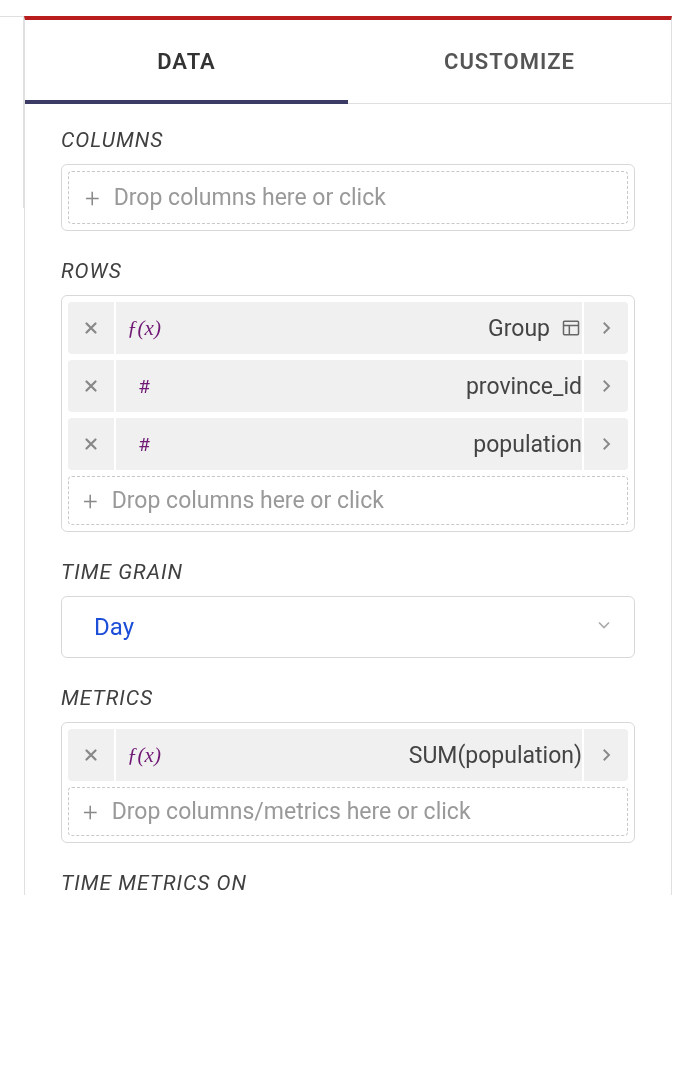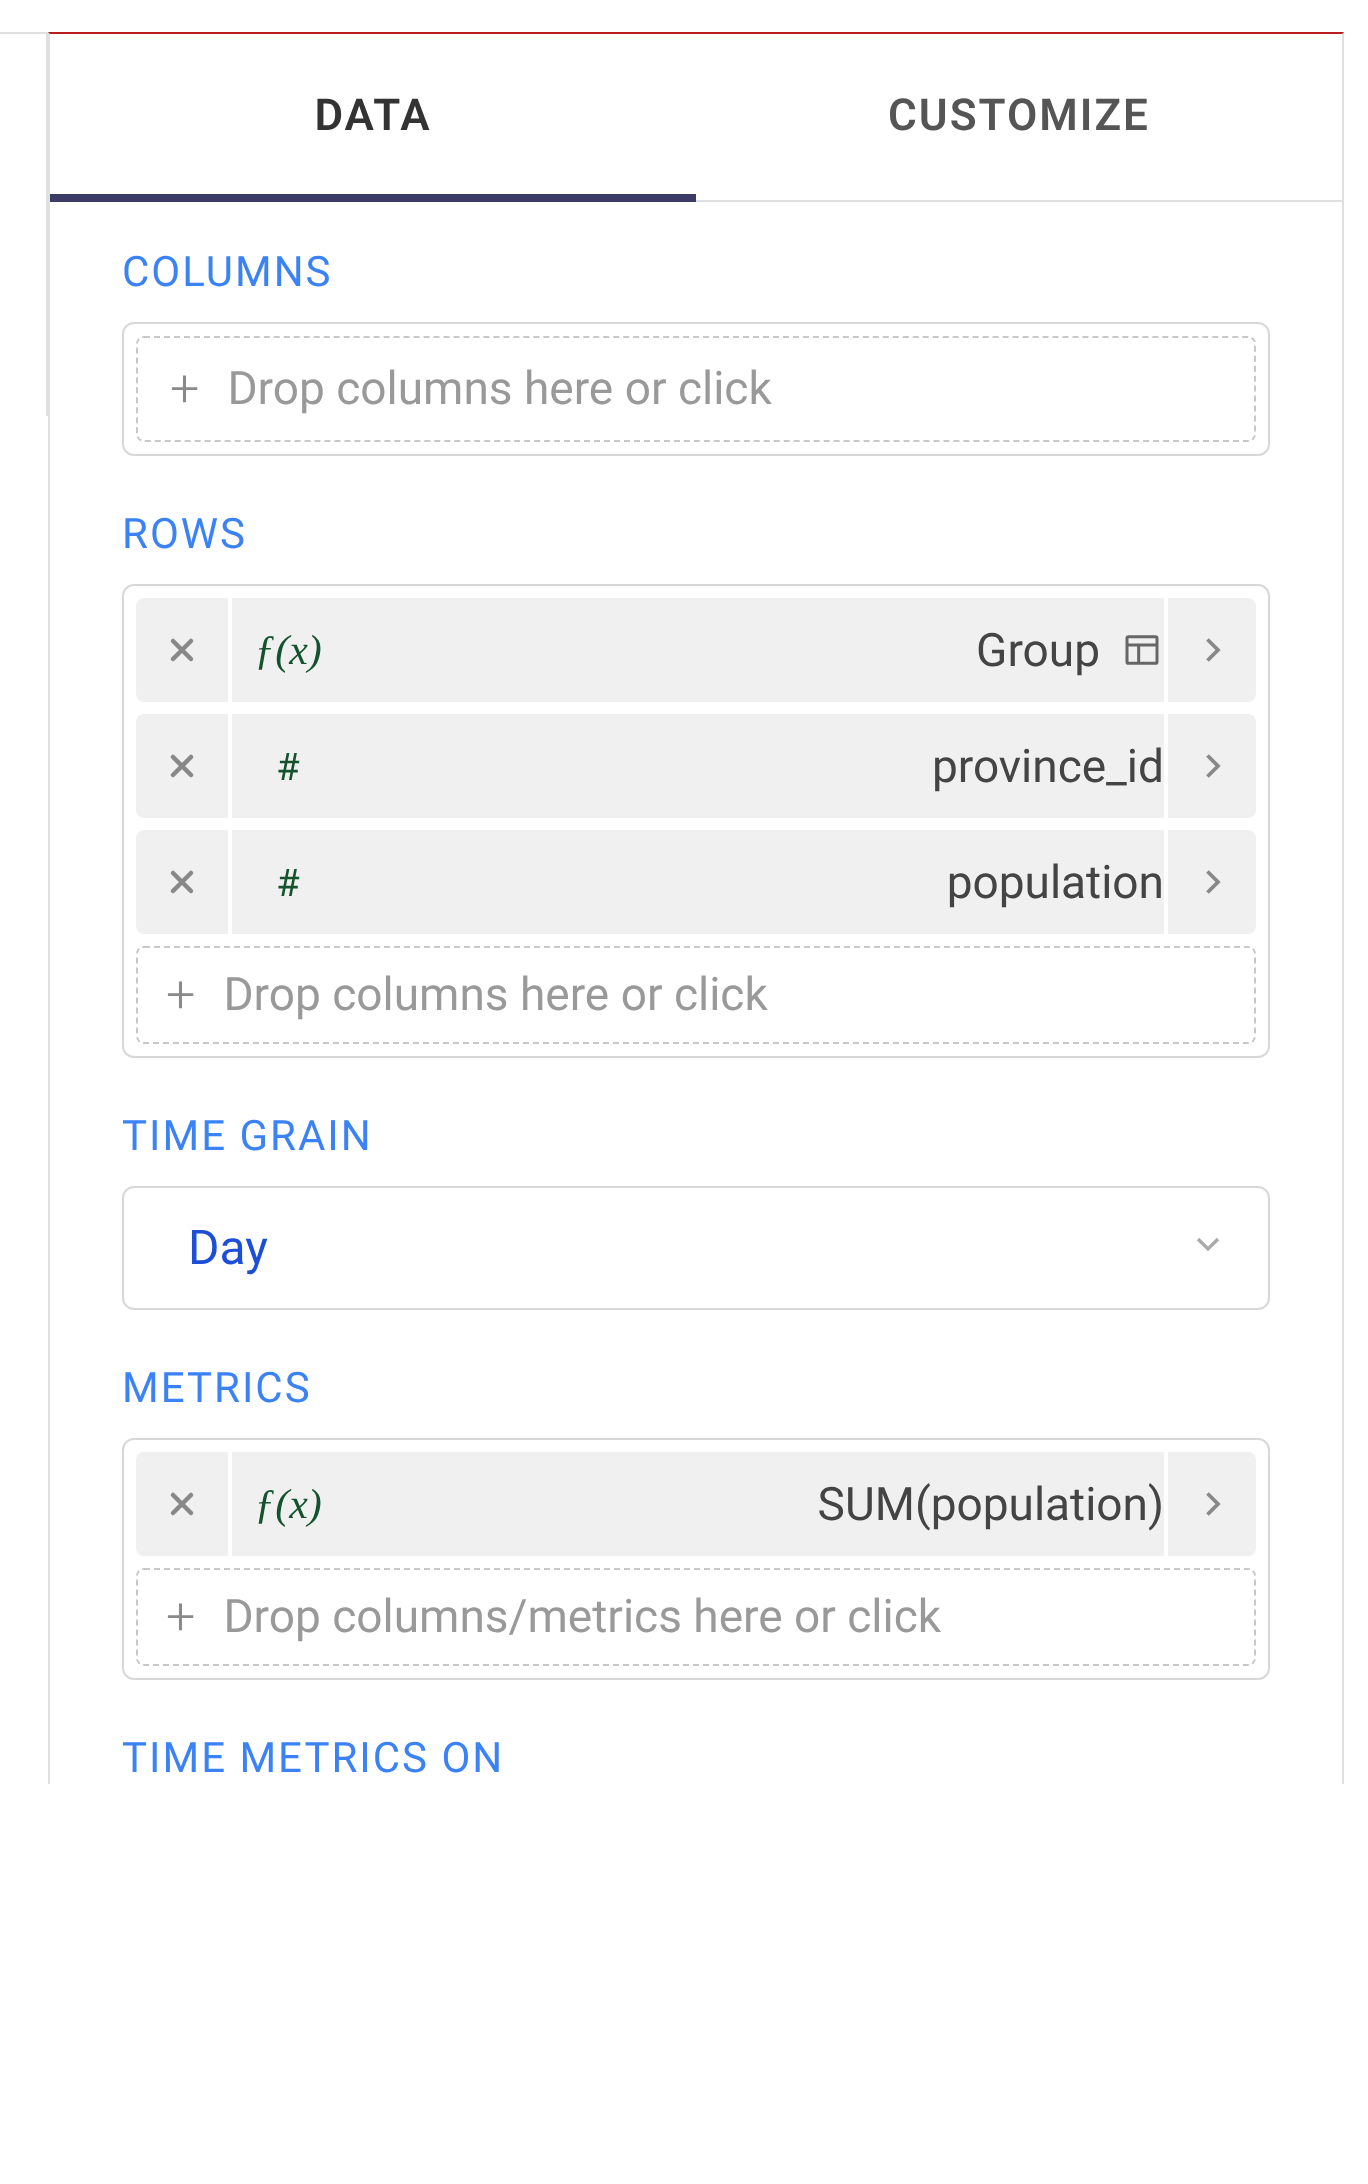--- a/index.html
+++ b/index.html
@@ -7,21 +7,21 @@
     font-family: -apple-system, BlinkMacSystemFont, "Segoe UI", Roboto, "Helvetica Neue", Arial, sans-serif;
     background: #fff;
     color: #333;
     width: 684px;
     height: 1092px;
     overflow: hidden;
     position: relative;
   }
   .outer {
     border-left: 1px solid #e0e0e0;
-    border-top: 1px solid #b91c1c;
+    border-top: 4px solid #b91c1c;
     border-right: 1px solid #e0e0e0;
     margin: 16px 0 0 24px;
     width: 648px;
     background: #fff;
   }
   .tabs {
     display: flex;
     border-bottom: 1px solid #e0e0e0;
     height: 84px;
   }
@@ -65,23 +65,24 @@
   }
   .chevron-up {
     width: 24px;
     height: 24px;
     color: #333;
   }
   .field-label {
     font-size: 21px;
     font-weight: 400;
     letter-spacing: 1px;
-    color: #3b82f6;
+    color: #404040;
     margin-bottom: 12px;
     margin-top: 28px;
+    font-style: italic;
   }
   .field-label:first-of-type { margin-top: 0; }
   .dropzone-container {
     border: 1px solid #d8d8d8;
     border-radius: 6px;
     padding: 6px;
   }
   .dropzone {
     border: 1.5px dashed #c8c8c8;
     border-radius: 4px;
@@ -133,21 +134,21 @@
     justify-content: center;
     cursor: pointer;
     border-right: 2px solid #fff;
   }
   .pill-close svg { width: 18px; height: 18px; fill: #888; }
   .pill-type {
     width: 56px;
     display: flex;
     align-items: center;
     justify-content: center;
-    color: #14532d;
+    color: #701a75;
     font-size: 19px;
     text-align: right;
   }
   .pill-type.fx { font-style: italic; font-family: Georgia, serif; font-size: 21px; }
   .pill-label {
     flex: 1;
     display: flex;
     align-items: center;
     padding-left: 6px;
     font-size: 23px;

